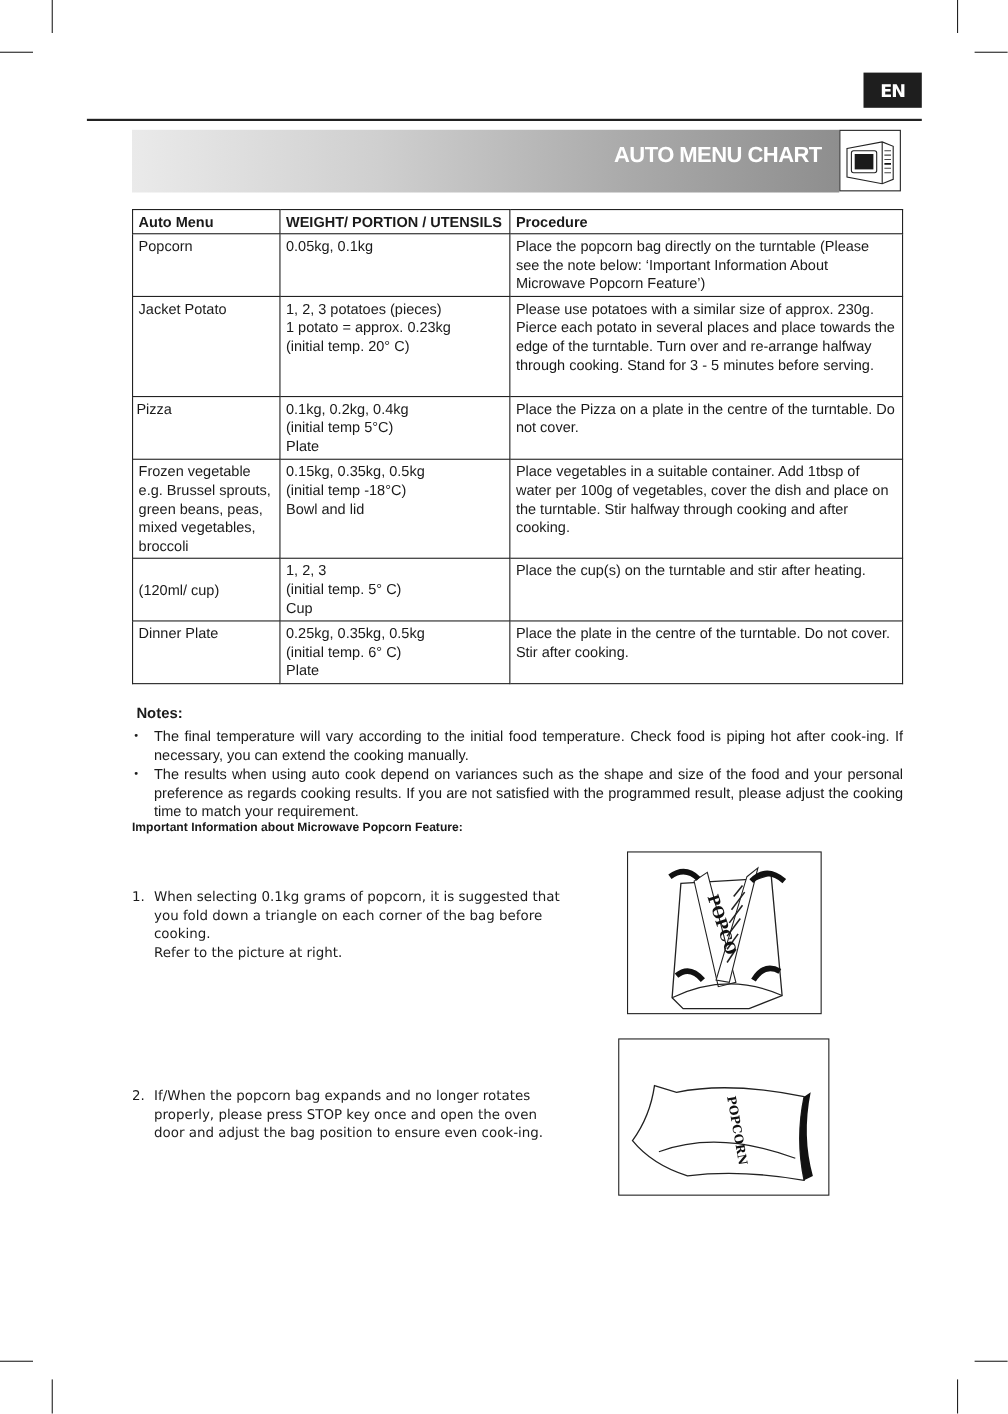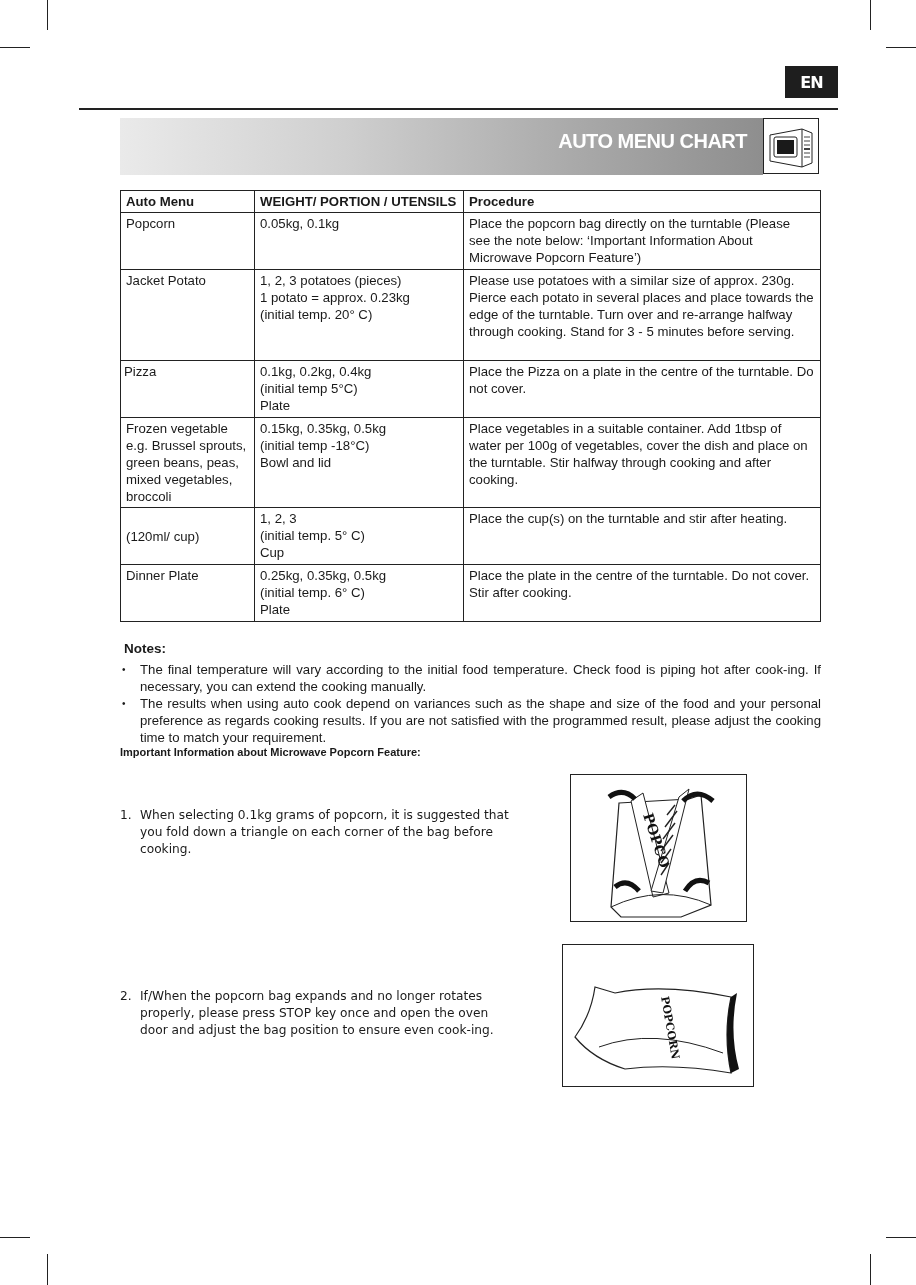--- a/index.html
+++ b/index.html
@@ -127,20 +127,21 @@
     <li>The results when using auto cook depend on variances such as the shape and size of the food and your personal preference as regards cooking results. If you are not satisfied with the programmed result, please adjust the cooking time to match your requirement.</li>
   </ul>
 </div>
 
 <div class="important">Important Information about Microwave Popcorn Feature:</div>
 
 <div class="step" style="top:807px;">
   <span class="num">1.</span>
   <div class="body">
     <div>When selecting 0.1kg grams of popcorn, it is suggested that you fold down a triangle on each corner of the bag before cooking.</div>
+    <div>Refer to the picture at right.</div>
   </div>
 </div>
 
 <div class="fig" style="left:570px;top:774px;width:177px;height:148px;">
   <svg width="175" height="146" viewBox="0 0 175 146">
     <path d="M48 28 L118 24 L130 20 L140 130 L110 142 L50 142 L40 132 Z" fill="#fff" stroke="#222" stroke-width="1.2"></path>
     <path d="M60 26 L72 18 L98 118 L82 122 Z" fill="#fff" stroke="#222" stroke-width="1"></path>
     <path d="M108 22 L118 14 L92 118 L80 116 Z" fill="#fff" stroke="#222" stroke-width="1"></path>
     <g stroke="#222" stroke-width="1.4">
       <line x1="96" y1="40" x2="104" y2="30"></line>

